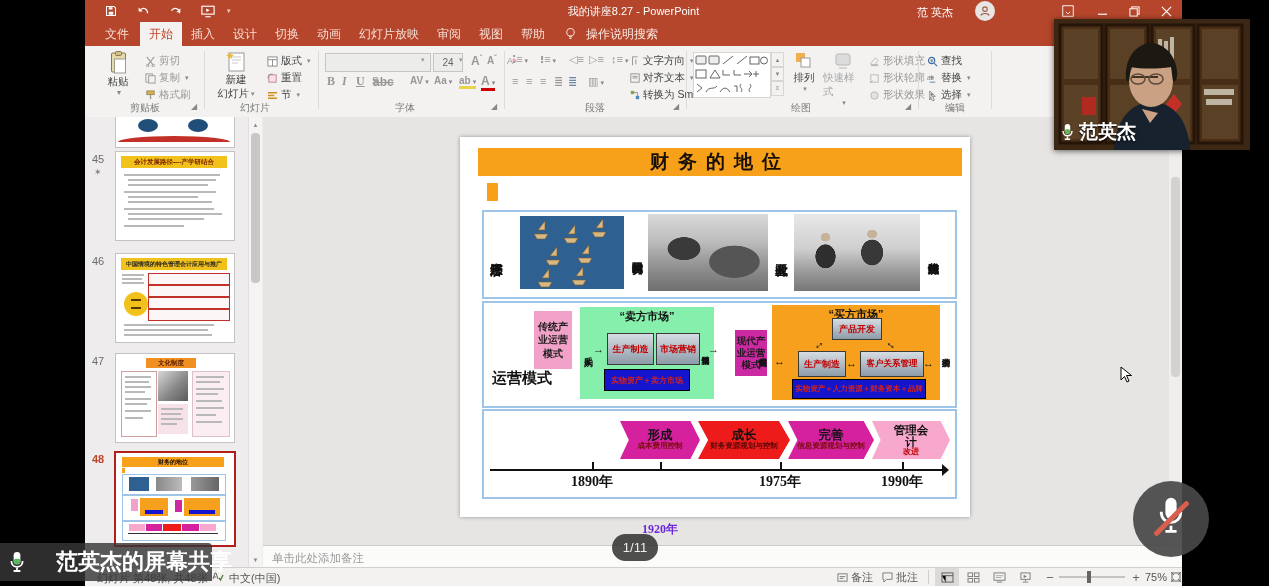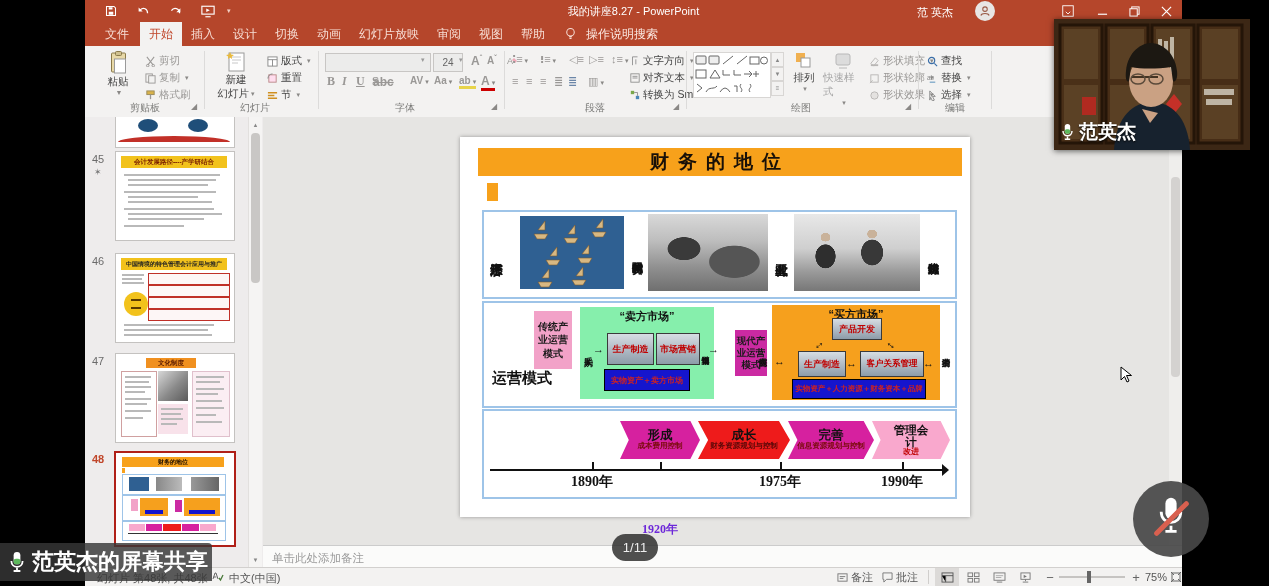--- a/index.html
+++ b/index.html
@@ -43,21 +43,21 @@
   .chev .t{font-weight:bold;font-size:12.5px;color:#111;line-height:1.05;text-align:center;}
   .chev .d{font-weight:bold;font-size:7.5px;color:#7a0b0b;text-align:center;line-height:1.1;}
   
   #notes{left:178px;top:545px;width:919px;height:22px;background:#fbfbfa;border-top:1px solid #ccc;}
   #status{left:0;top:567px;width:100%;height:19px;background:#f3f2f1;border-top:1px solid #d2d0ce;
           font-size:11px;color:#555;}
   .sbtn{position:absolute;top:0;height:18px;display:flex;align-items:center;gap:3px;font-size:11px;color:#555;}
   
   #webcam{left:1054px;top:19px;width:196px;height:131px;background:#2b1c12;overflow:hidden;box-shadow:0 1px 6px rgba(0,0,0,.6);}
   #sharebar{left:0;top:543px;width:212px;height:38px;background:rgba(55,55,55,.82);display:flex;align-items:center;
-            color:#fff;font-size:22px;font-weight:bold;border-top-right-radius:4px;}
+            color:#fff;font-size:22px;font-weight:bold;border-top-right-radius:4px;gap:24px;}
   #pagepill{left:612px;top:534px;width:46px;height:27px;background:rgba(40,40,40,.82);border-radius:14px;
             color:#eee;font-size:13px;}
   #mutebtn{left:1133px;top:481px;width:76px;height:76px;border-radius:50%;background:rgba(72,72,72,.92);}
   .slash{position:absolute;left:15px;top:35px;width:47px;height:5px;background:#d9604f;border-radius:3px;
          transform:rotate(-45deg);}
   svg{display:block;}
 </style>
 </head>
 <body>
 

